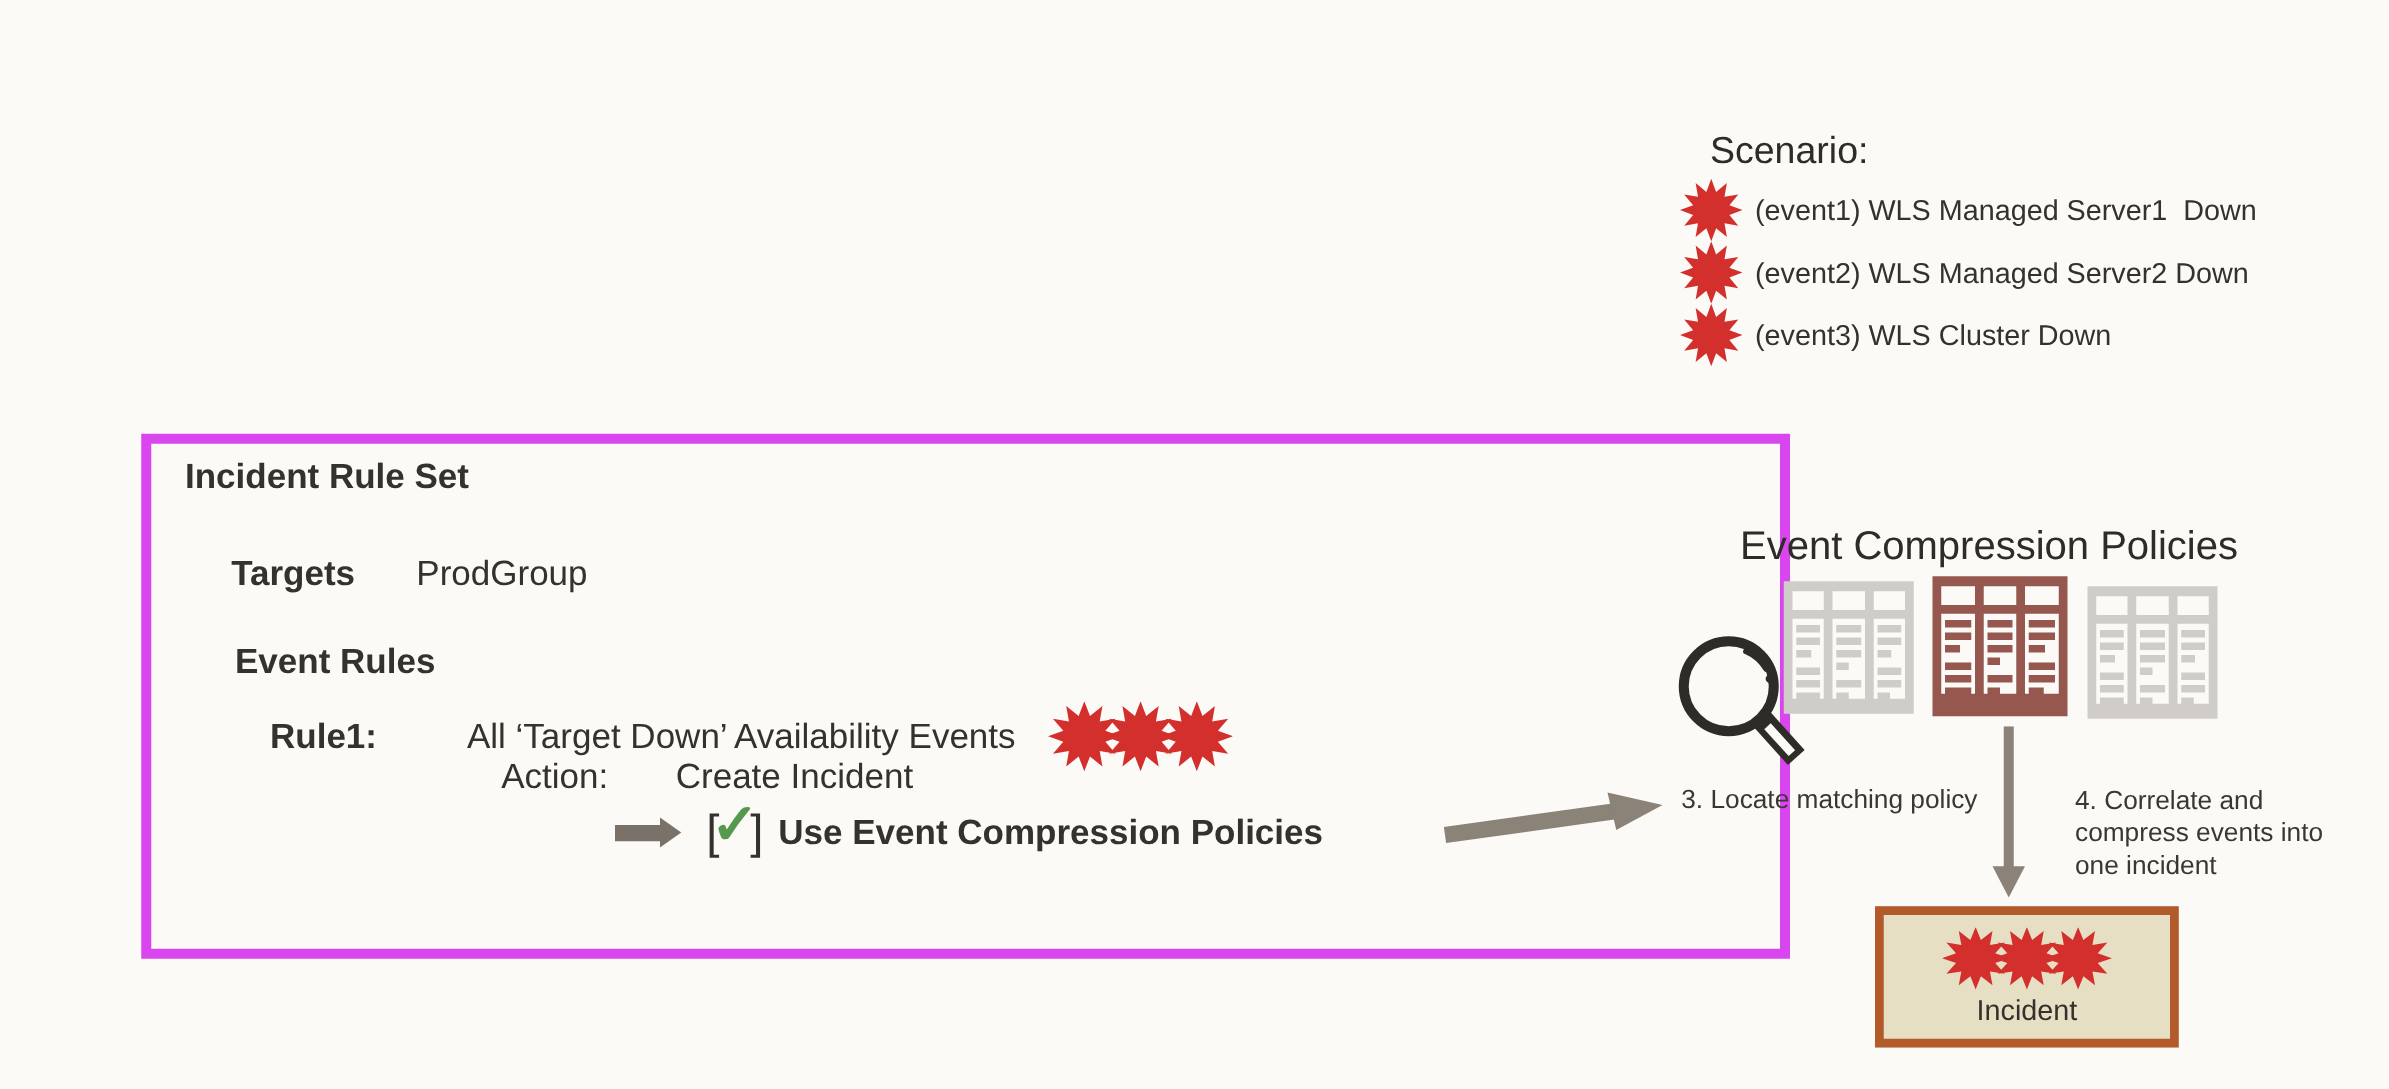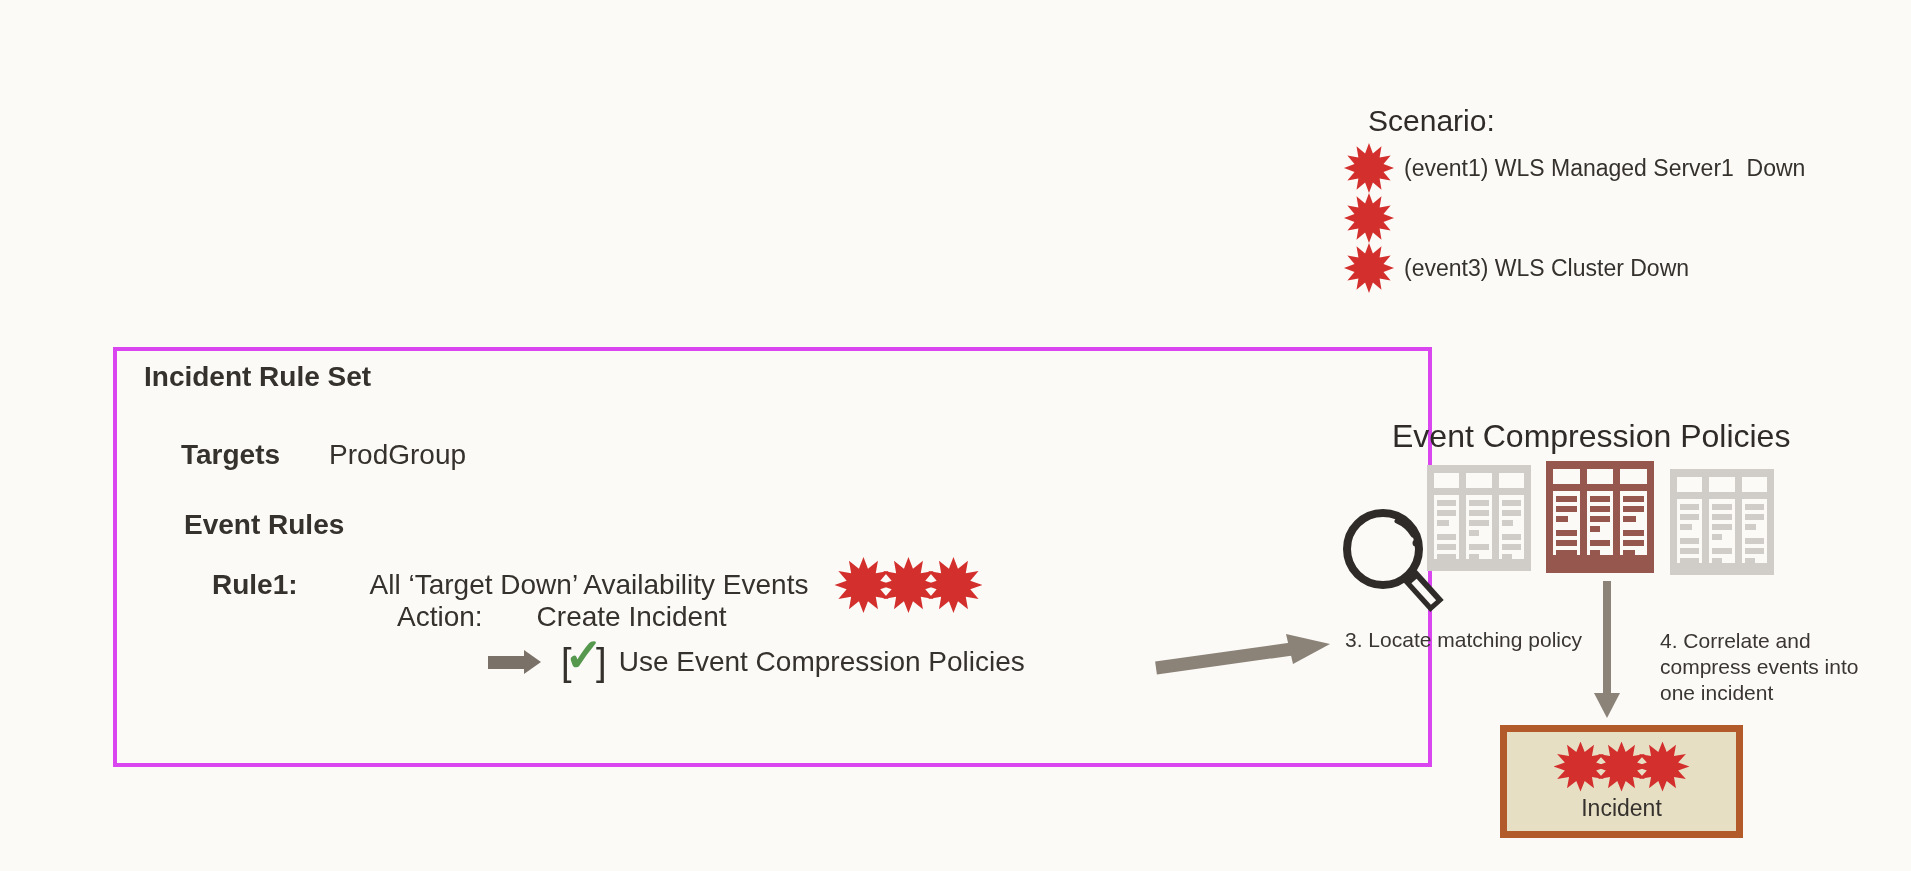--- a/index.html
+++ b/index.html
@@ -13,42 +13,42 @@
   .scenario-list{position:absolute;left:1344px;top:143px;}
   .scenario-row{display:flex;align-items:center;height:50px;}
   .event-label{font-size:23px;white-space:pre;margin-left:10px;color:#35312D;}
   
   .burst{display:inline-block;background:#D32F2D;width:50px;height:50px;flex:0 0 auto;
     clip-path:polygon(100% 50%,79% 57.8%,93.3% 75%,71.2% 71.2%,75% 93.3%,57.8% 79%,50% 100%,42.2% 79%,25% 93.3%,28.8% 71.2%,6.7% 75%,21% 57.8%,0% 50%,21% 42.2%,6.7% 25%,28.8% 28.8%,25% 6.7%,42.2% 21%,50% 0%,57.8% 21%,75% 6.7%,71.2% 28.8%,93.3% 25%,79% 42.2%);}
   .burst-group{display:inline-flex;align-items:center;}
   .burst-group .burst{width:58px;height:56px;}
   .burst-group .burst + .burst{margin-left:-13px;}
   
-  .rule-box{position:absolute;left:113px;top:347px;width:1319px;height:420px;border:4px solid #d946ef;box-sizing:border-box;}
+  .rule-box{position:absolute;left:113px;top:347px;width:1319px;height:420px;border:8px solid #d946ef;box-sizing:border-box;}
   .rule-box .line{position:absolute;font-size:28px;display:flex;align-items:center;white-space:nowrap;}
   .rb-title{position:absolute;left:27px;top:10px;font-size:28px;font-weight:700;}
   .bld{font-weight:700;}
   .l-targets{left:64px;top:88px;}
   .l-targets .val{margin-left:49px;}
   .l-eventrules{left:67px;top:158px;}
   .l-rule1{left:95px;top:206px;}
   .l-rule1 .val{margin-left:72px;text-align:right;}
   .l-rule1 .burst-group{margin-left:26px;}
   .l-action{left:280px;top:250px;}
   .l-action .val{margin-left:54px;}
   .l-check{left:371px;top:282px;height:58px;font-size:30px;}
   
   .mini-arrow{display:inline-flex;align-items:center;margin-right:20px;}
   .mini-arrow .shaft{width:36px;height:13px;background:#7A7168;}
   .mini-arrow .head{width:0;height:0;border-left:17px solid #7A7168;border-top:12px solid transparent;border-bottom:12px solid transparent;}
   
   .cb{display:inline-flex;align-items:center;font-size:38px;color:#35312D;}
   .cb .br{font-weight:400;}
   .cb .ck{color:#55984E;font-size:46px;font-weight:700;position:relative;top:-7px;margin:0 -7px;line-height:1;}
-  .cb-label{margin-left:12px;}
+  .cb-label{margin-left:12px;font-weight:bold;}
   
   .policies-heading{position:absolute;left:1392px;top:418px;font-size:32px;color:#2F2B28;white-space:nowrap;}
   .ptable{position:absolute;box-sizing:border-box;width:104px;height:106px;padding:8px 7px 7px 7px;background:var(--tc);}
   .ptable .ph{display:flex;gap:7px;margin-bottom:7px;}
   .ptable .ph i{flex:1;height:15px;background:#FBFAF6;}
   .ptable .pcols{display:flex;gap:7px;height:64px;}
   .ptable .pcol{flex:1;background:#FBFAF6;padding:5px 3px;display:flex;flex-direction:column;gap:4px;box-sizing:border-box;}
   .ptable .dash{height:6px;background:var(--tc);flex:0 0 auto;}
   .ptable .gap{flex:1;}
   .pt-0{left:1427px;top:465px;--tc:#D0CDC9;}
@@ -71,20 +71,21 @@
 
 
   <div class="scenario-heading">Scenario:</div>
   <div class="scenario-list">
     <div class="scenario-row">
       <span class="burst"></span>
       <span class="event-label">(event1) WLS Managed Server1  Down</span>
     </div>
     <div class="scenario-row">
       <span class="burst"></span>
+      <span class="event-label">(event2) WLS Managed Server2 Down</span>
     </div>
     <div class="scenario-row">
       <span class="burst"></span>
       <span class="event-label">(event3) WLS Cluster Down</span>
     </div>
   </div>
 
   <svg class="arrow-svg" style="left:1152px;top:630px;" width="180" height="46">
     <path d="M4 38 L140 19" stroke="#8B8278" stroke-width="13" fill="none"></path>
     <polygon points="134,4 178,14 141,34" fill="#8B8278"></polygon>

